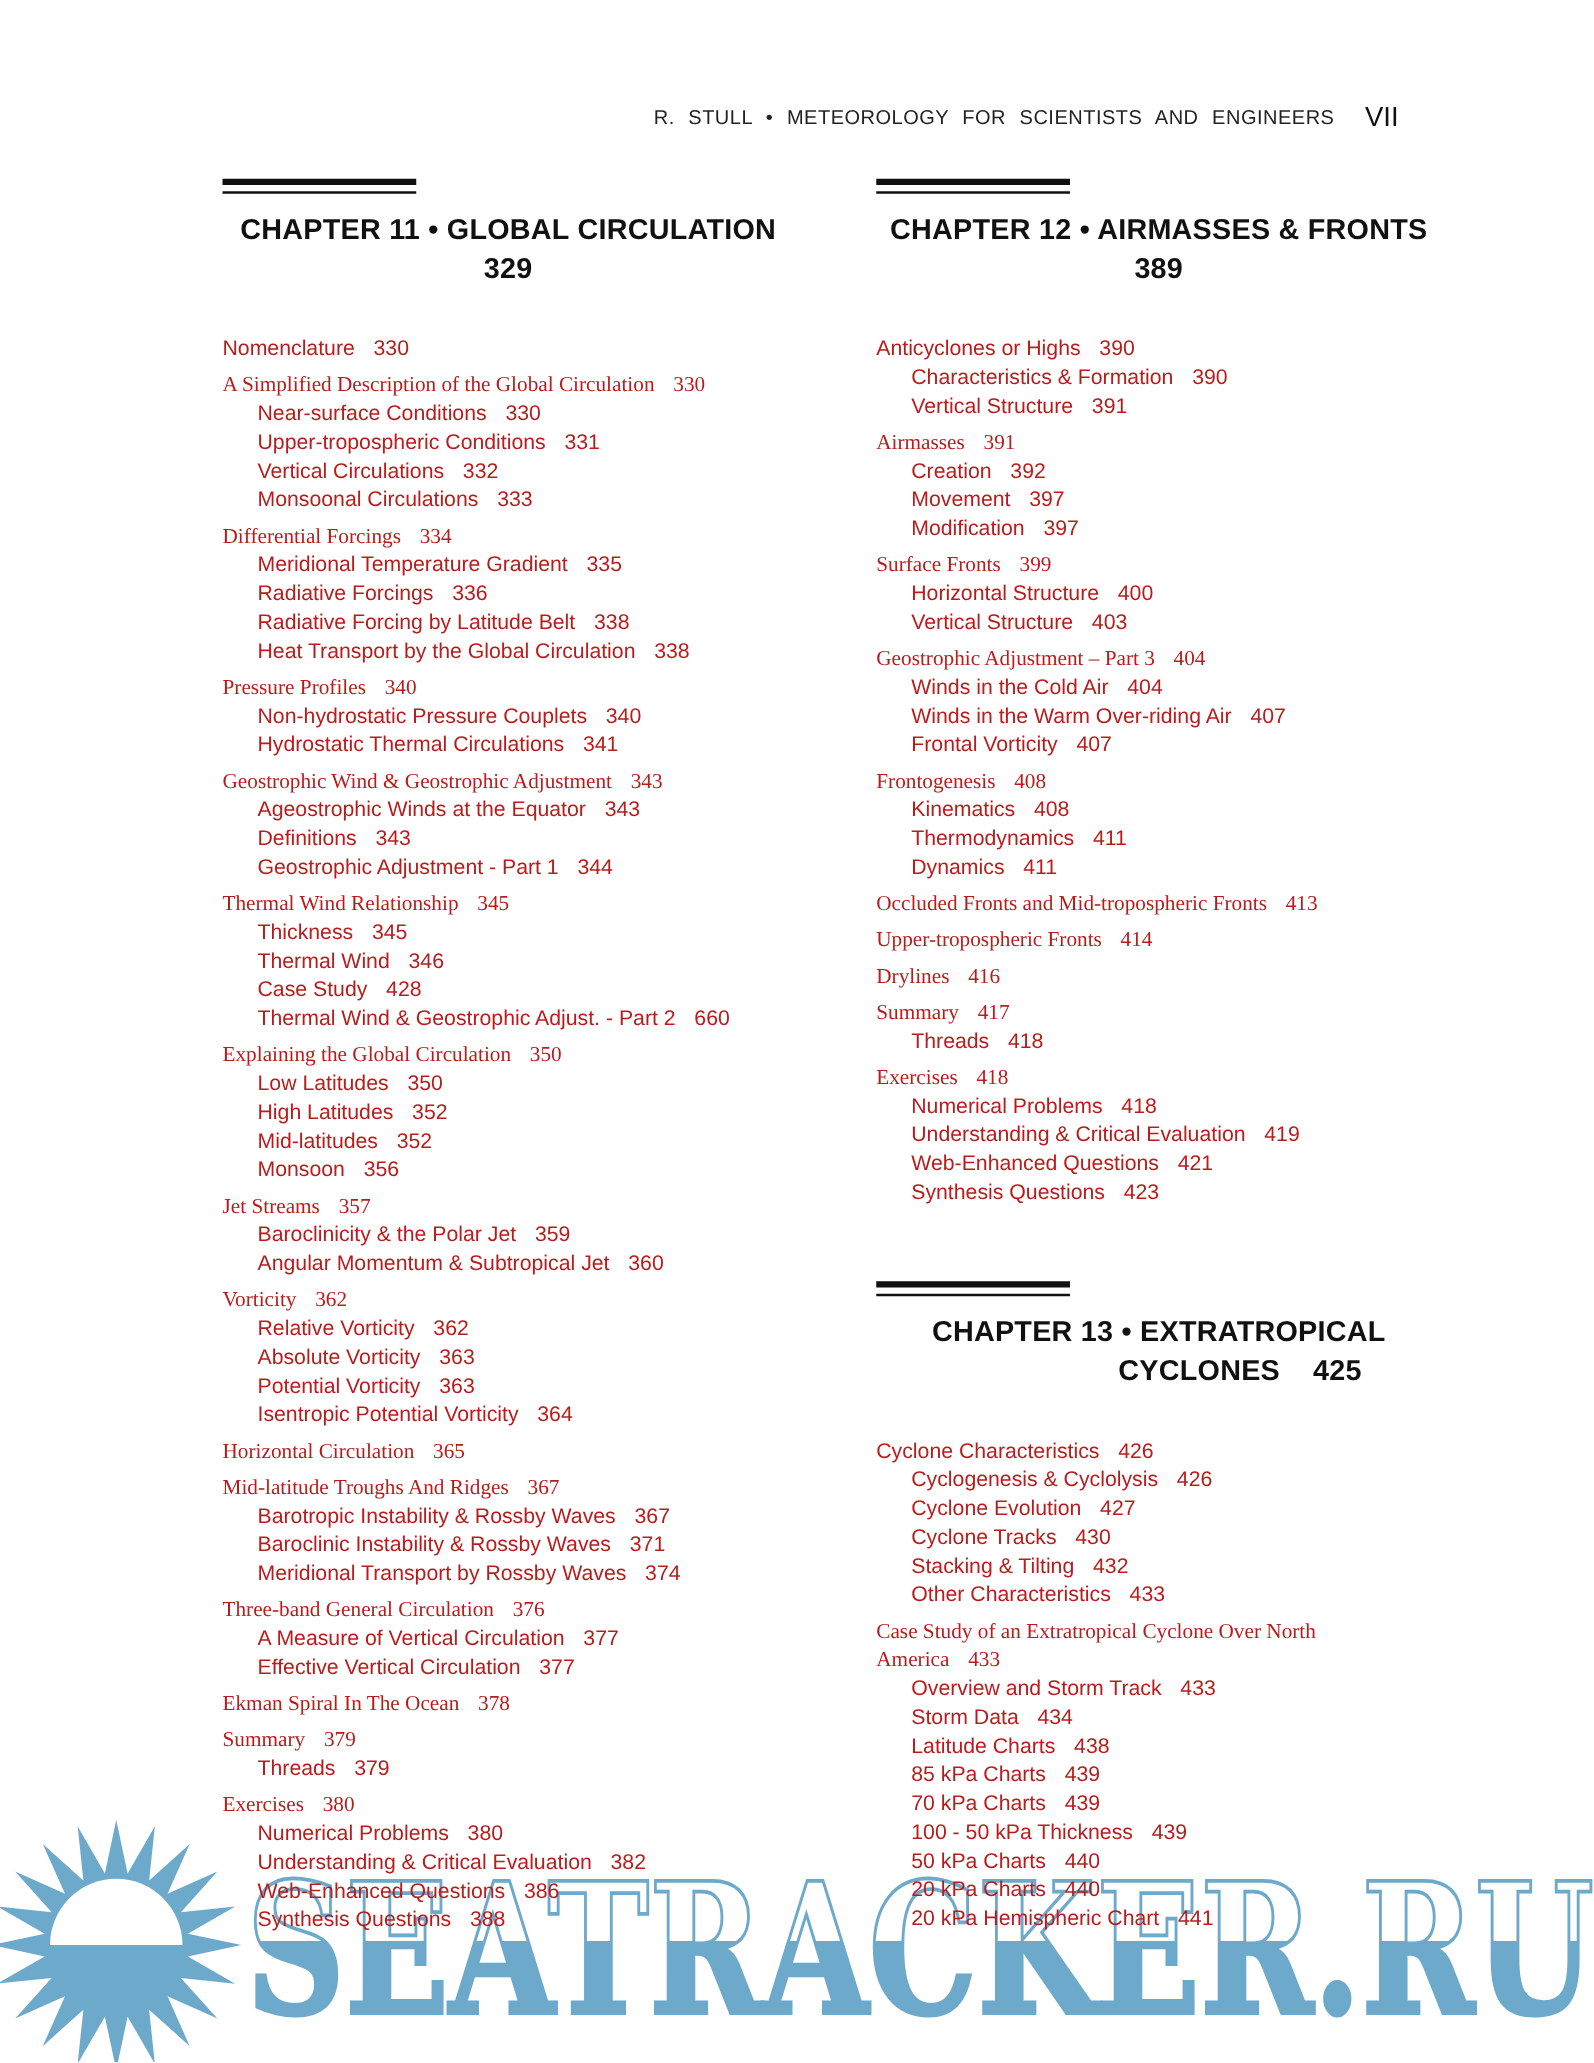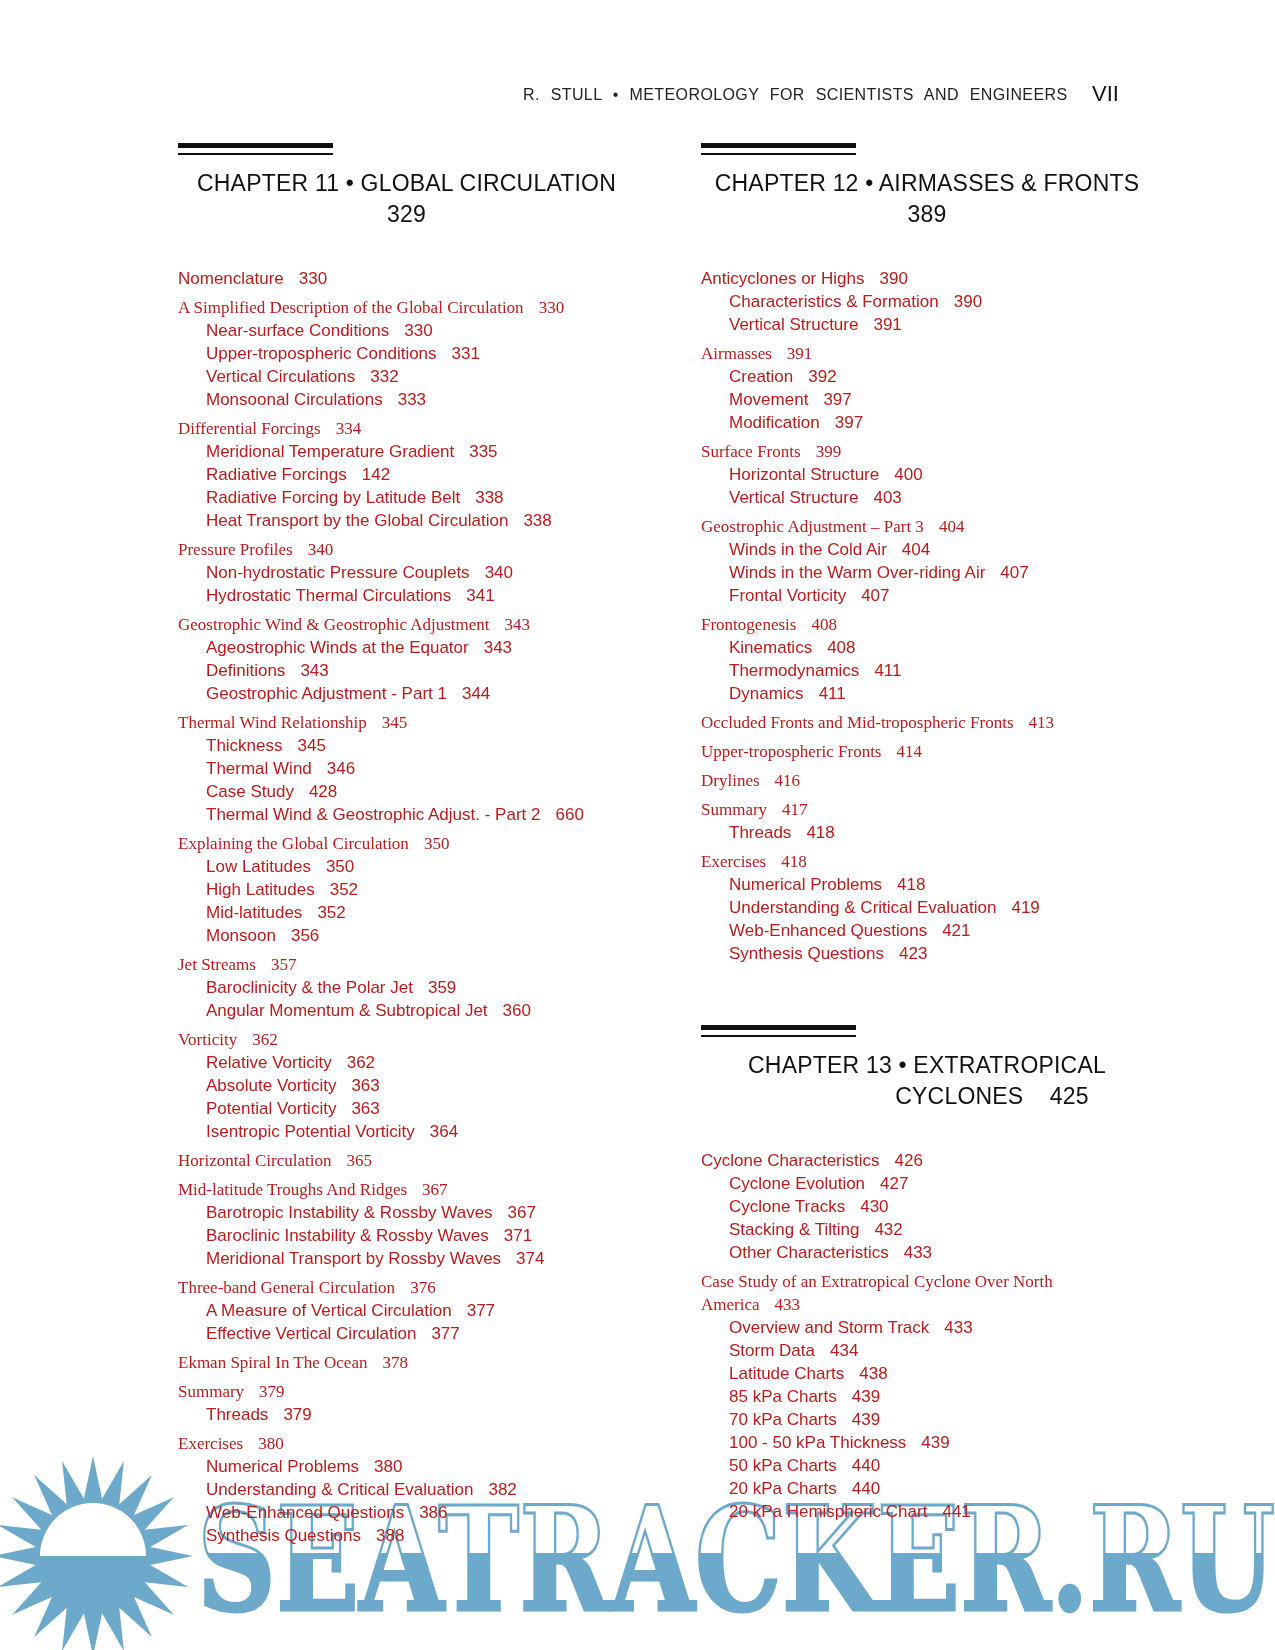--- a/index.html
+++ b/index.html
@@ -17,21 +17,21 @@
   }
   .col{position:absolute;top:143px;z-index:1;}
   .col-left{left:178px;width:457px;}
   .col-right{left:701px;width:452px;}
   .toc-section + .toc-section{margin-top:60px;}
   .chapter-rule{
     width:155px;height:12px;box-sizing:border-box;
     border-top:5px solid #111;border-bottom:2px solid #111;
   }
   .chapter-heading{margin:13px 0 0 0;text-align:center;}
-  .heading-line{font-weight:normal;font-size:23px;line-height:31px;color:#111;letter-spacing:.2px;}
+  .heading-line{font-weight:bold;font-size:23px;line-height:31px;color:#111;letter-spacing:.2px;}
   #sec-ch13 .heading-line:nth-child(2){transform:translateX(65px);}
   .toc-entries{margin-top:37px;font-size:17px;line-height:23px;color:#b91c1c;}
   .toc-entry{padding-left:0;}
   .toc-entry.lvl1{padding-left:28px;}
   .toc-entry.lvl0:not(:first-child){margin-top:6px;font-family:Liberation Serif, serif;}
   .toc-entry .pg{margin-left:15px;}
   .watermark{position:absolute;left:0;top:1400px;width:1275px;height:250px;z-index:0;}
 </style>
 </head>
 <body>
@@ -64,21 +64,21 @@
       </div>
       <div class="toc-entries">
         <div class="toc-entry lvl0"><span>Nomenclature</span><span class="pg">330</span></div>
         <div class="toc-entry lvl0"><span>A Simplified Description of the Global Circulation</span><span class="pg">330</span></div>
         <div class="toc-entry lvl1"><span>Near-surface Conditions</span><span class="pg">330</span></div>
         <div class="toc-entry lvl1"><span>Upper-tropospheric Conditions</span><span class="pg">331</span></div>
         <div class="toc-entry lvl1"><span>Vertical Circulations</span><span class="pg">332</span></div>
         <div class="toc-entry lvl1"><span>Monsoonal Circulations</span><span class="pg">333</span></div>
         <div class="toc-entry lvl0"><span>Differential Forcings</span><span class="pg">334</span></div>
         <div class="toc-entry lvl1"><span>Meridional Temperature Gradient</span><span class="pg">335</span></div>
-        <div class="toc-entry lvl1"><span>Radiative Forcings</span><span class="pg">142</span></div>
+        <div class="toc-entry lvl1"><span>Radiative Forcings</span><span class="pg">336</span></div>
         <div class="toc-entry lvl1"><span>Radiative Forcing by Latitude Belt</span><span class="pg">338</span></div>
         <div class="toc-entry lvl1"><span>Heat Transport by the Global Circulation</span><span class="pg">338</span></div>
         <div class="toc-entry lvl0"><span>Pressure Profiles</span><span class="pg">340</span></div>
         <div class="toc-entry lvl1"><span>Non-hydrostatic Pressure Couplets</span><span class="pg">340</span></div>
         <div class="toc-entry lvl1"><span>Hydrostatic Thermal Circulations</span><span class="pg">341</span></div>
         <div class="toc-entry lvl0"><span>Geostrophic Wind &amp; Geostrophic Adjustment</span><span class="pg">343</span></div>
         <div class="toc-entry lvl1"><span>Ageostrophic Winds at the Equator</span><span class="pg">343</span></div>
         <div class="toc-entry lvl1"><span>Definitions</span><span class="pg">343</span></div>
         <div class="toc-entry lvl1"><span>Geostrophic Adjustment - Part 1</span><span class="pg">344</span></div>
         <div class="toc-entry lvl0"><span>Thermal Wind Relationship</span><span class="pg">345</span></div>
@@ -157,20 +157,21 @@
       </div>
     </section>
     <section class="toc-section" id="sec-ch13">
       <div class="chapter-rule"></div>
       <div class="chapter-heading">
         <div class="heading-line">CHAPTER 13  •  EXTRATROPICAL</div>
         <div class="heading-line">CYCLONES&nbsp;&nbsp;&nbsp;&nbsp;425</div>
       </div>
       <div class="toc-entries">
         <div class="toc-entry lvl0"><span>Cyclone Characteristics</span><span class="pg">426</span></div>
+        <div class="toc-entry lvl1"><span>Cyclogenesis &amp; Cyclolysis</span><span class="pg">426</span></div>
         <div class="toc-entry lvl1"><span>Cyclone Evolution</span><span class="pg">427</span></div>
         <div class="toc-entry lvl1"><span>Cyclone Tracks</span><span class="pg">430</span></div>
         <div class="toc-entry lvl1"><span>Stacking &amp; Tilting</span><span class="pg">432</span></div>
         <div class="toc-entry lvl1"><span>Other Characteristics</span><span class="pg">433</span></div>
         <div class="toc-entry lvl0"><span>Case Study of an Extratropical Cyclone Over North America</span><span class="pg">433</span></div>
         <div class="toc-entry lvl1"><span>Overview and Storm Track</span><span class="pg">433</span></div>
         <div class="toc-entry lvl1"><span>Storm Data</span><span class="pg">434</span></div>
         <div class="toc-entry lvl1"><span>Latitude Charts</span><span class="pg">438</span></div>
         <div class="toc-entry lvl1"><span>85 kPa Charts</span><span class="pg">439</span></div>
         <div class="toc-entry lvl1"><span>70 kPa Charts</span><span class="pg">439</span></div>

